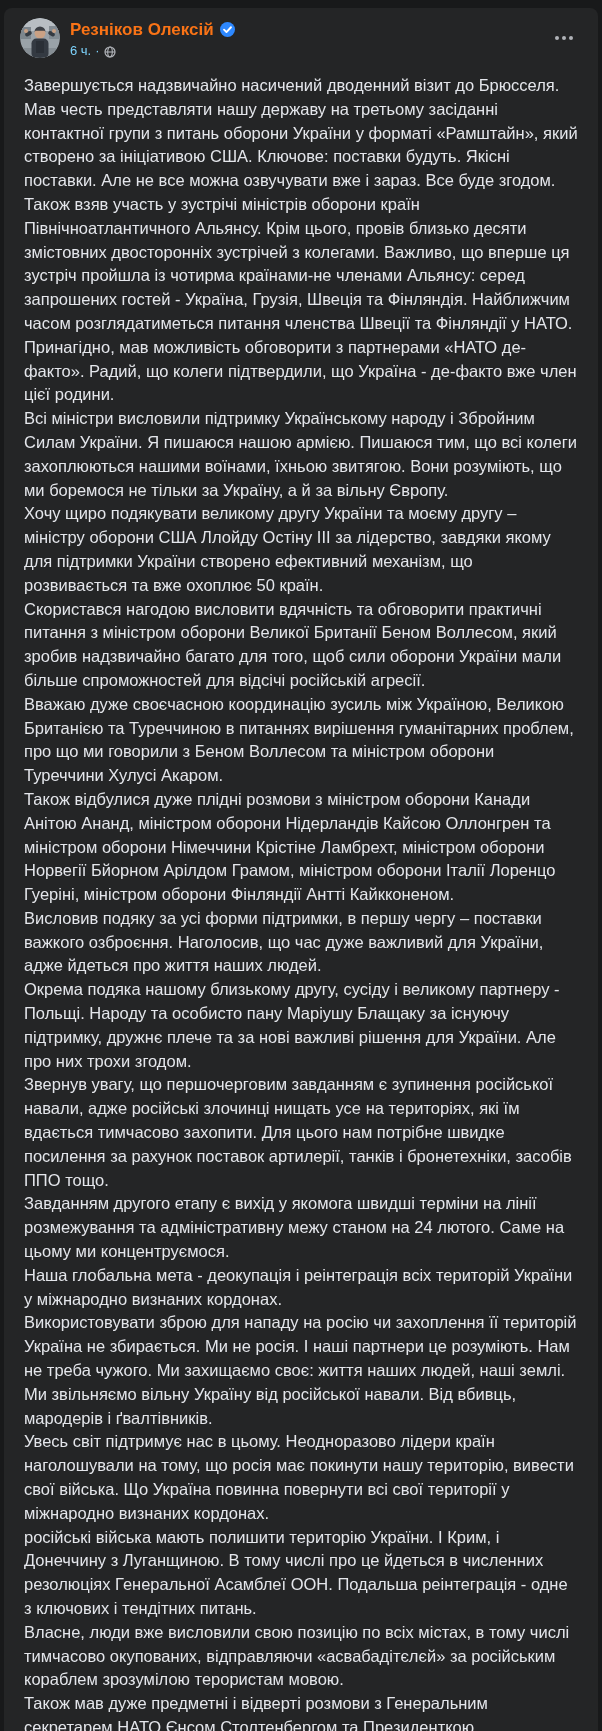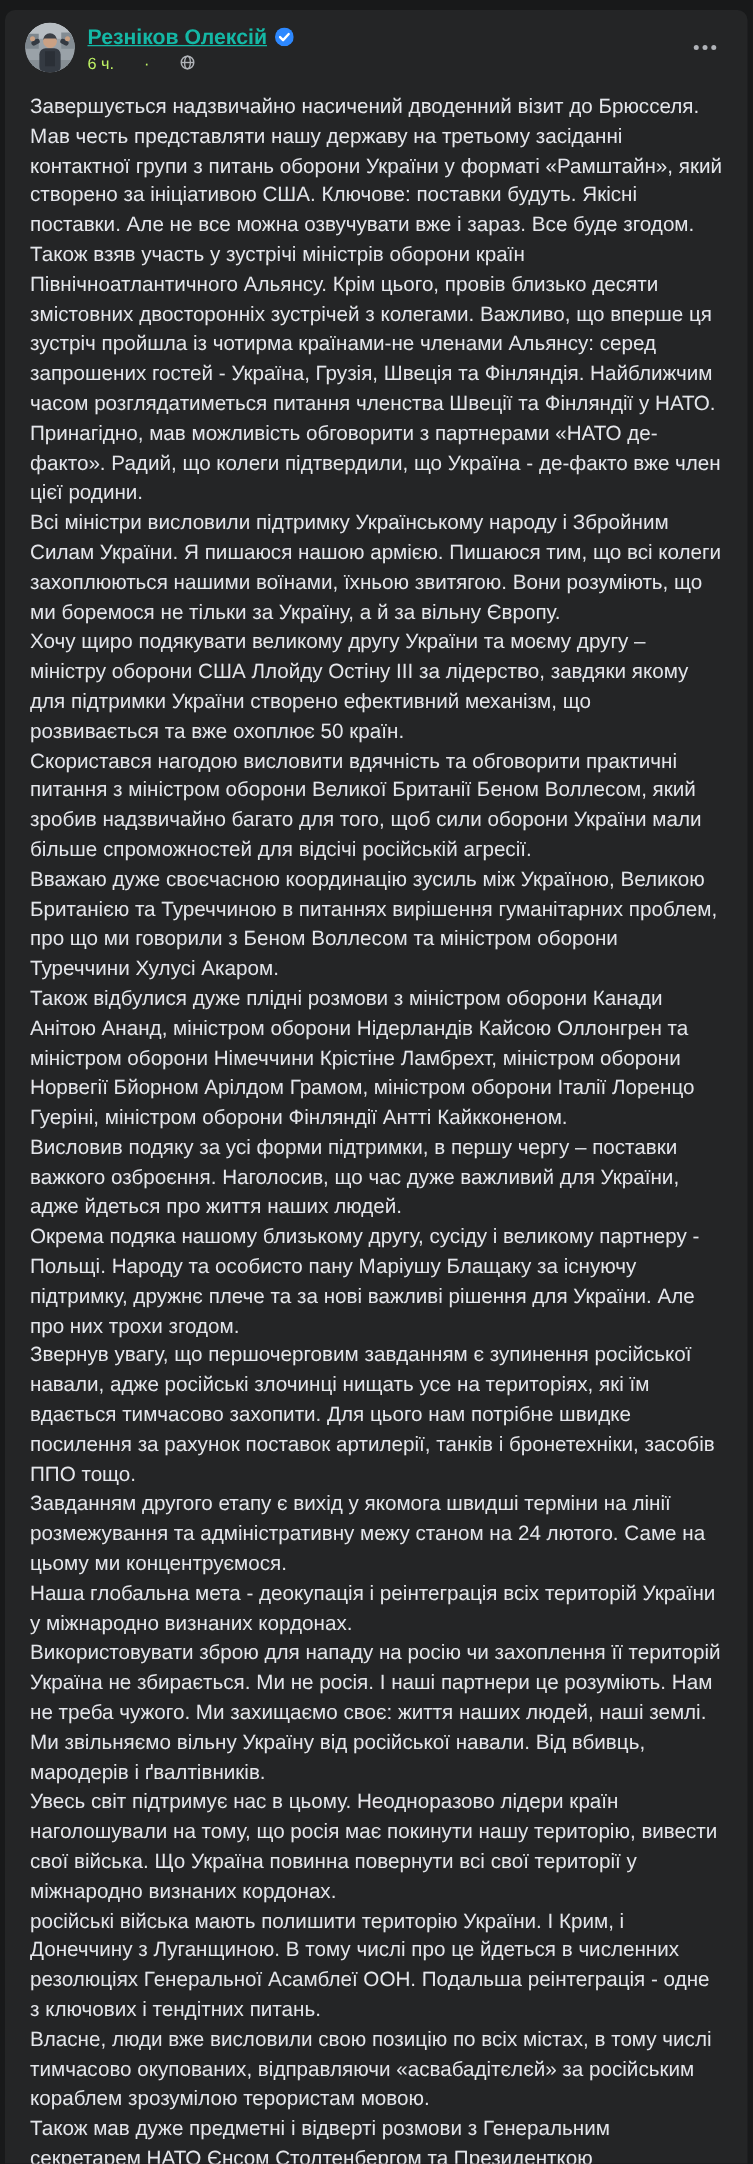--- a/index.html
+++ b/index.html
@@ -41,39 +41,37 @@
     margin-left: 10px;
     min-width: 0;
     flex: 1 1 auto;
   }
   .author-row {
     display: flex;
     align-items: center;
     padding-top: 1px;
   }
   .author-name {
-    color: #14b8a6;
+    color: #f97316;
     font-size: 17px;
     font-weight: 700;
     line-height: 21px;
     cursor: pointer;
-    text-decoration: underline;
   }
   .verified {
     margin-left: 6px;
     display: inline-flex;
   }
   .meta-row {
     display: flex;
-    align-items: flex-start;
+    align-items: center;
     margin-top: 3px;
-    color: #bef264;
+    color: #7dd3fc;
     font-size: 13px;
     line-height: 16px;
-    gap: 20px;
   }
   .meta-row .sep { margin: 0 4px; }
   .timestamp { cursor: pointer; }
   .globe { display: inline-flex; margin-top: 1px; }
   .more-btn {
     margin-left: auto;
     margin-top: 6px;
     width: 36px;
     height: 28px;
     display: flex;

